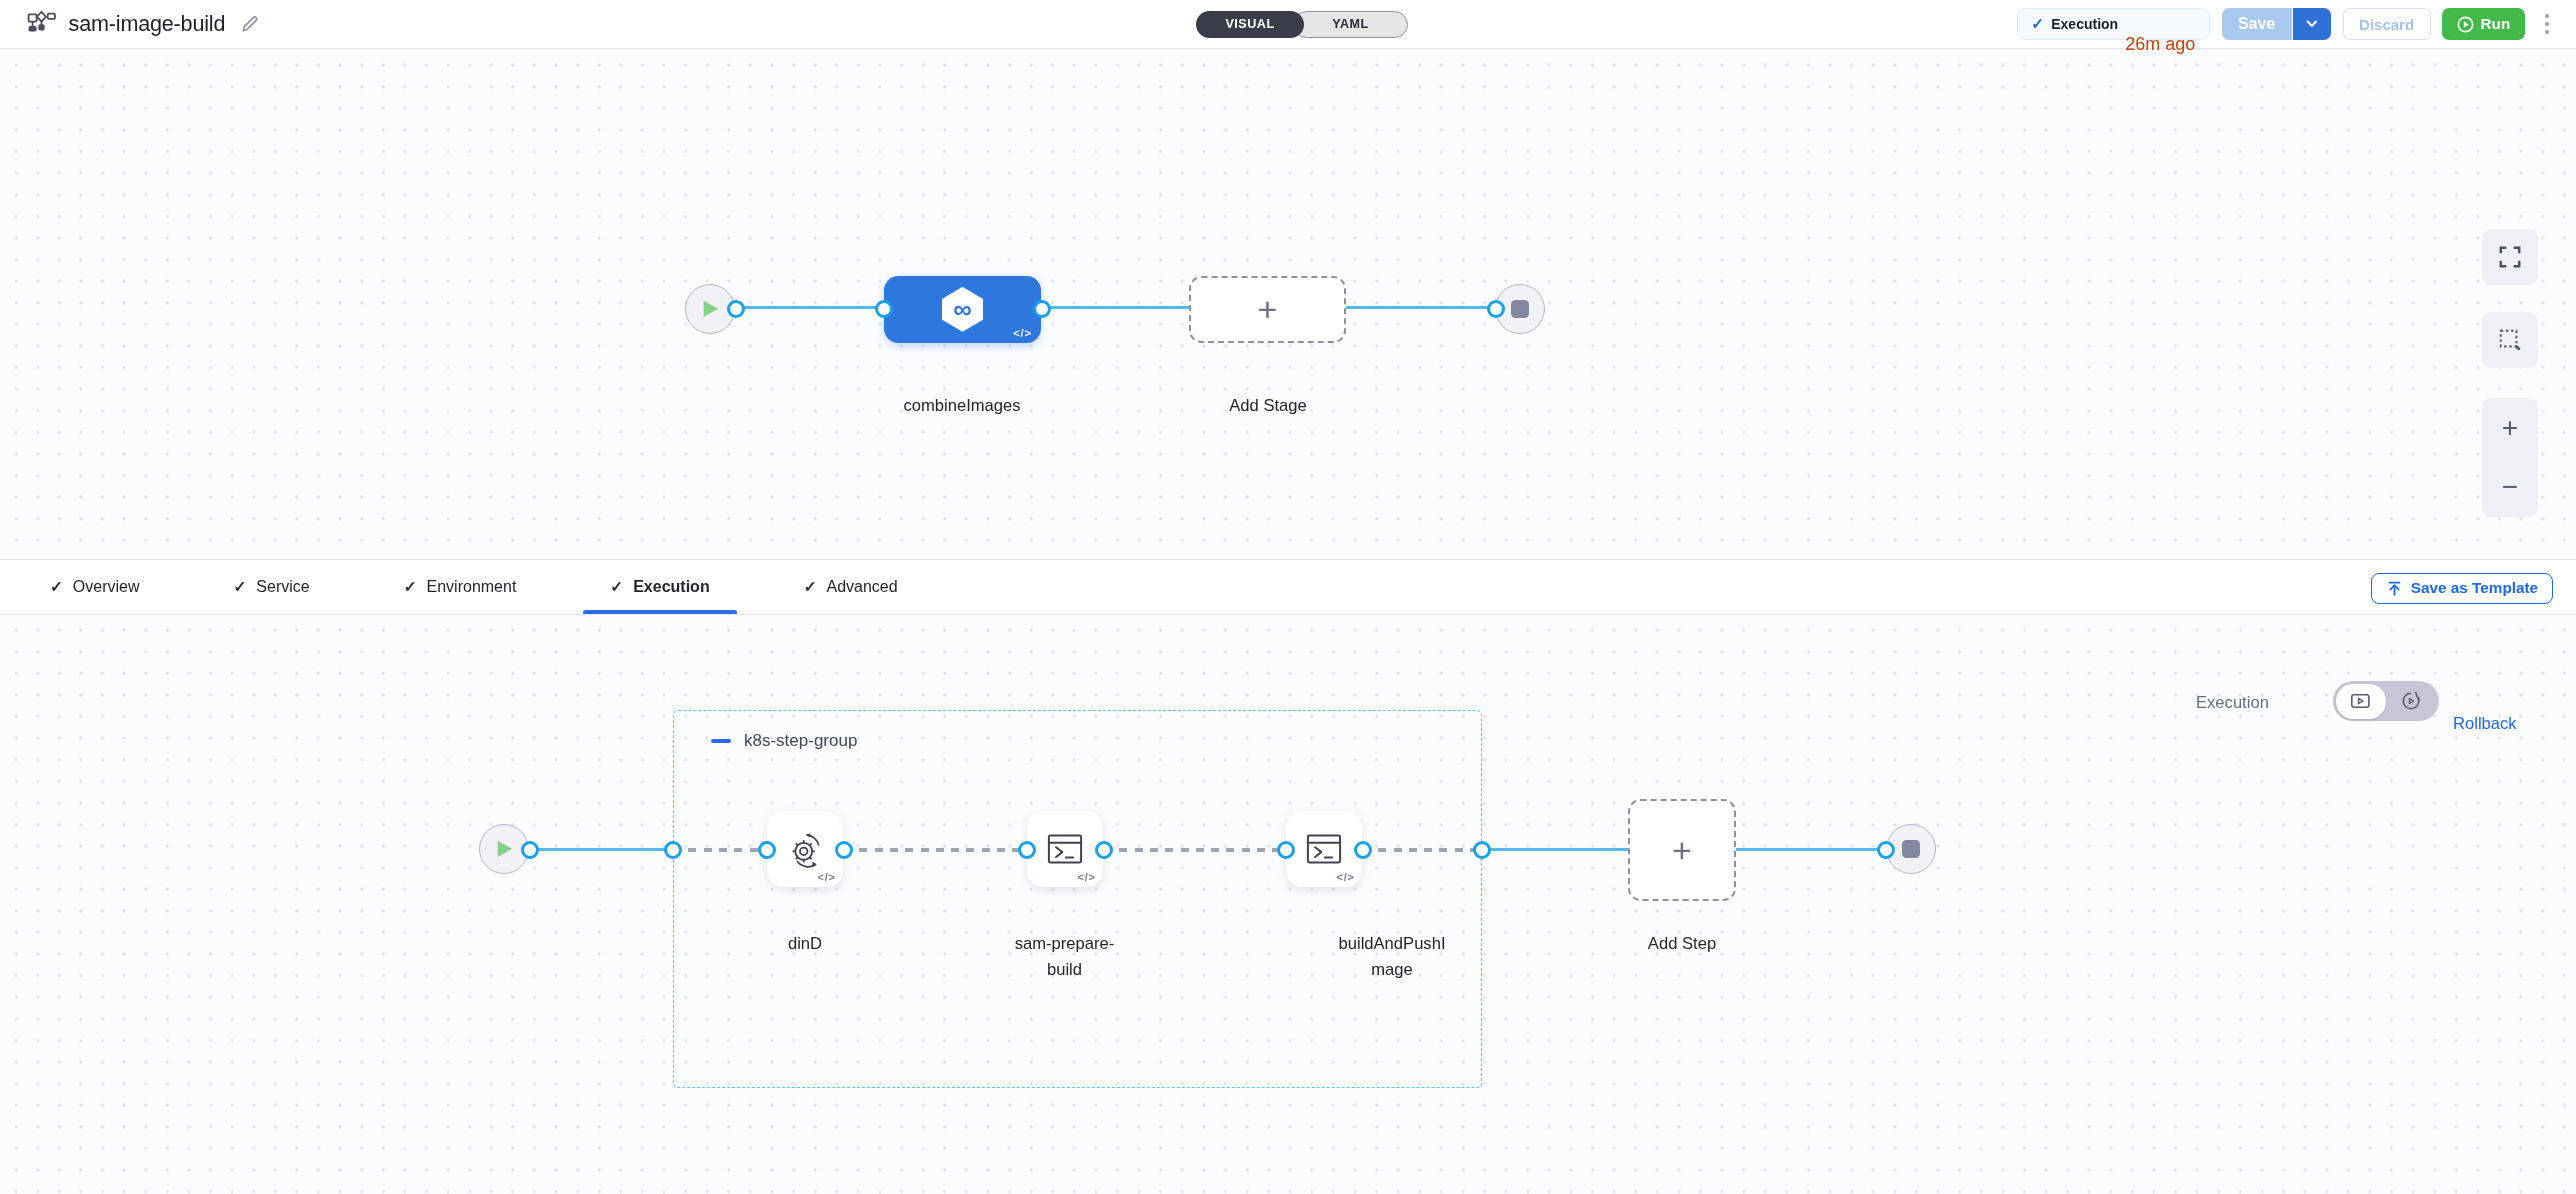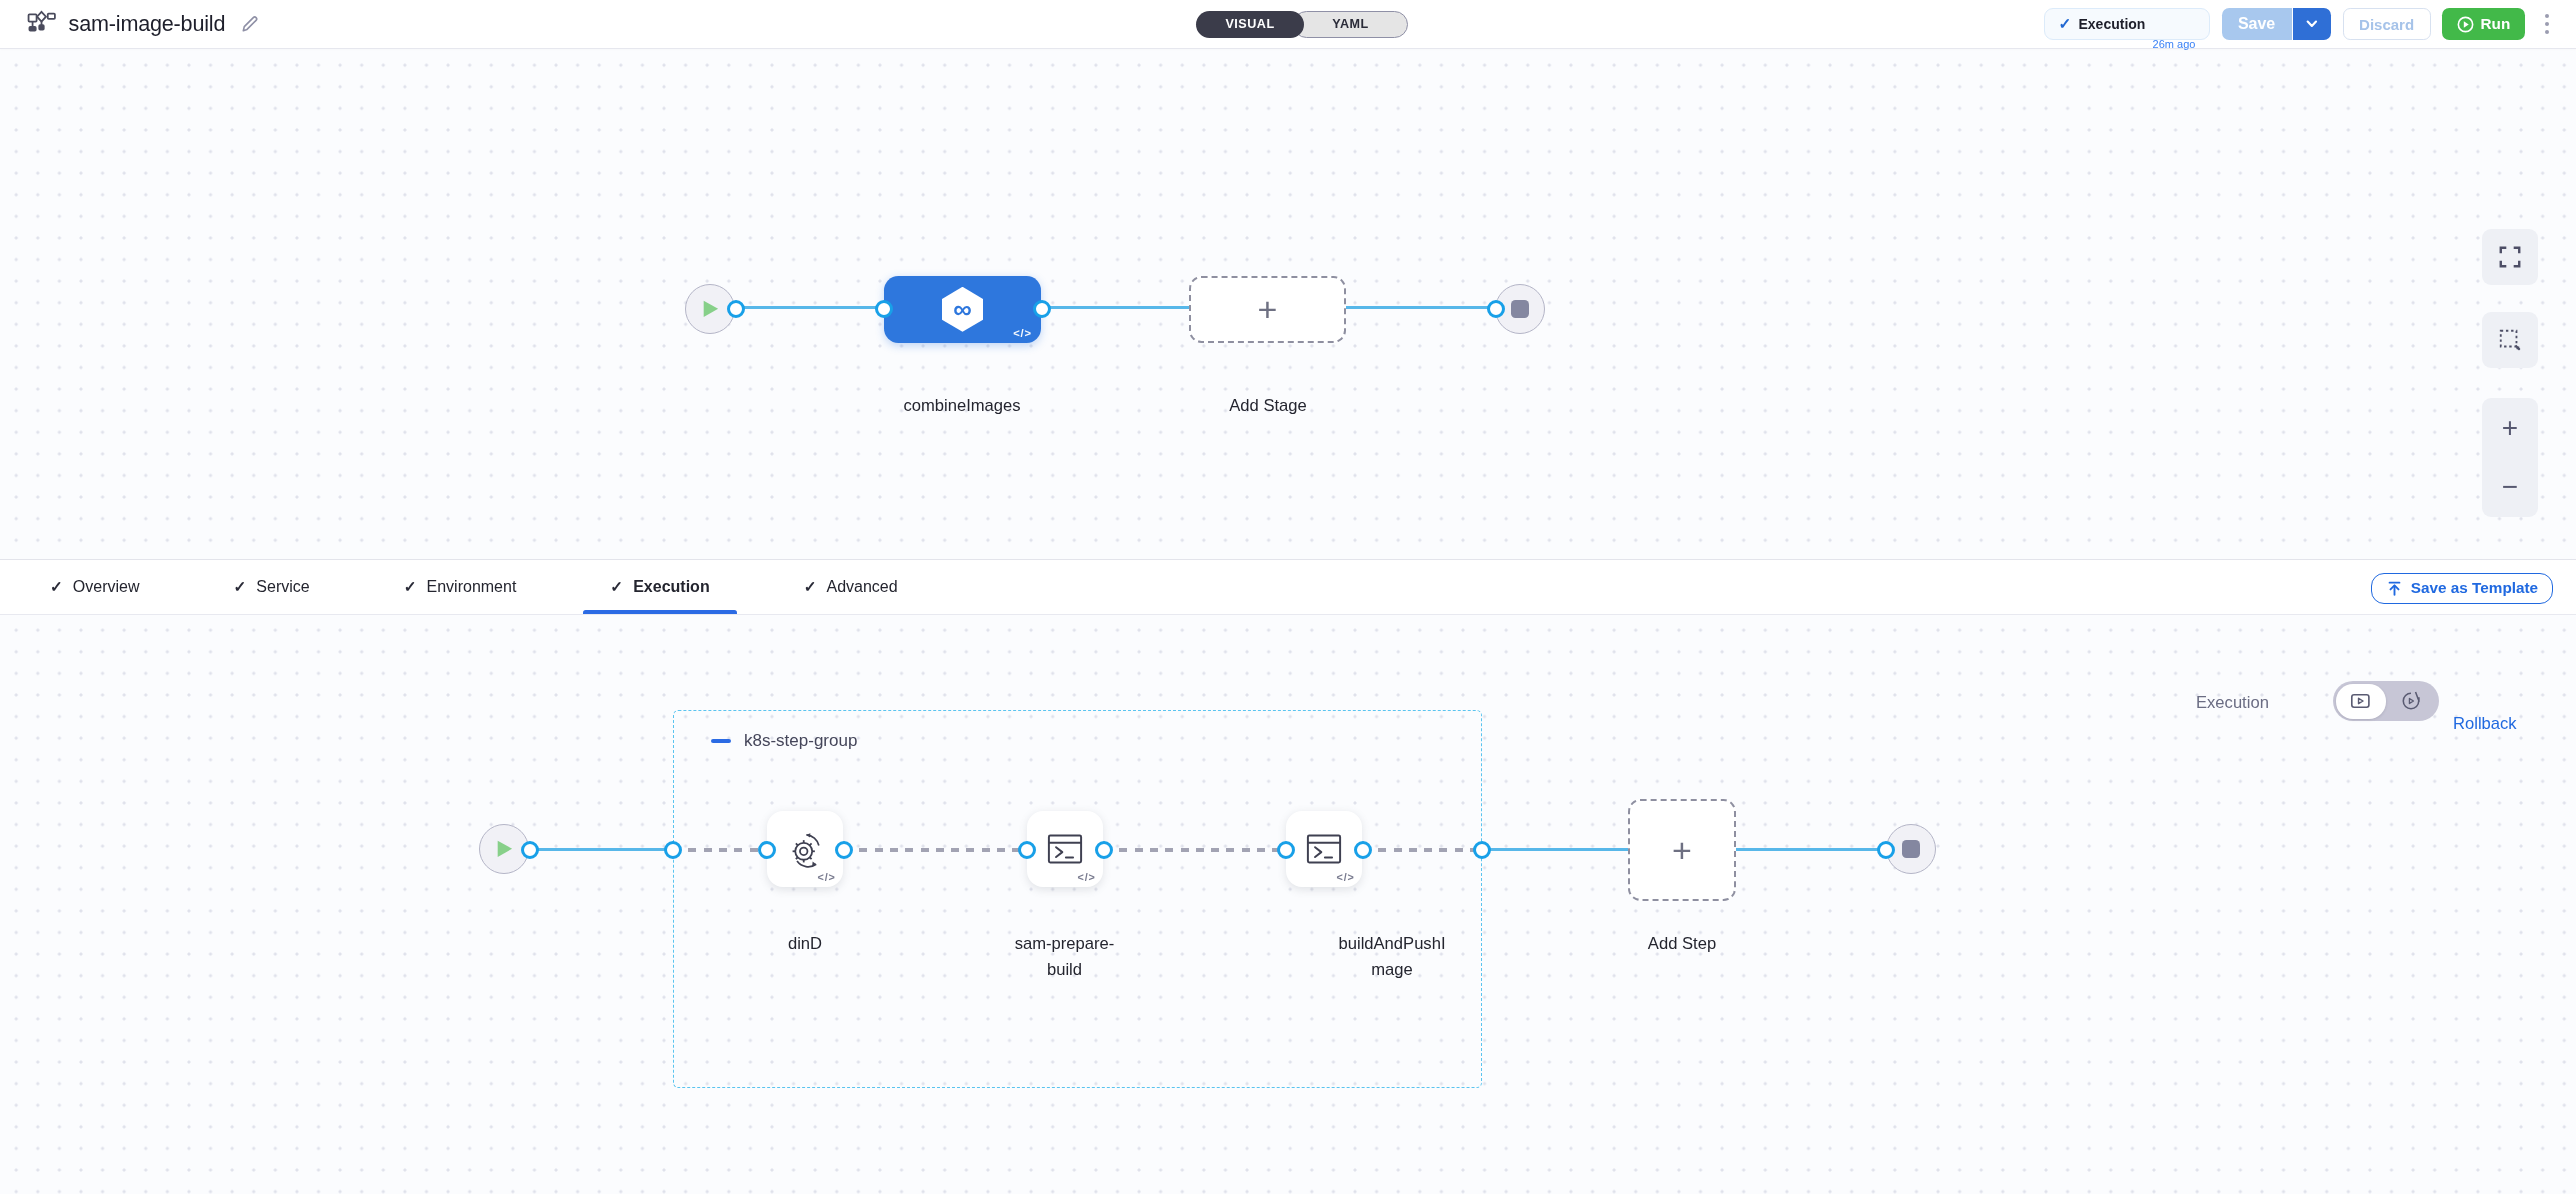--- a/index.html
+++ b/index.html
@@ -31,21 +31,21 @@
   .mode-pill { position:absolute; top:0; height:27px; border-radius:13.5px; display:flex; align-items:center; justify-content:center;
     font-size:12.6px; font-weight:bold; letter-spacing:0.5px; cursor:pointer; }
   .mode-visual { left:0; width:108px; background:#3b3c4a; color:#fff; z-index:2; }
   .mode-yaml  { right:0; width:115px; background:#e5e5e5; border:1.3px solid #8f90a6; color:#2a2b38; z-index:1; }
 
   .header-right { position:absolute; right:21.6px; top:8px; height:32px; display:flex; align-items:center; gap:11.7px; }
   .validated-badge { height:32px; display:flex; align-items:center; gap:7.2px; padding:0 13.5px;
     background:#f6fafe; border:0.9px solid #dcebfa; border-radius:9px; cursor:pointer; }
   .validated-check { color:#2268d1; font-size:15.3px; font-weight:bold; }
   .validated-label { font-size:14px; font-weight:bold; color:#1e1f2b; }
-  .validated-time  { font-size:11px; color:#3b82f6;margin-top:40px; }
+  .validated-time  { font-size:18px; color:#c2410c;margin-top:40px; }
   .save-split { display:flex; height:32px; }
   .save-main { width:70px; background:#a8c8ee; color:#fff; font-size:16px; font-weight:bold;
     border:none; border-radius:7.2px 0 0 7.2px; display:flex; align-items:center; justify-content:center; cursor:pointer; }
   .save-caret { width:38px; background:#2f6fd6; border:none; border-radius:0 7.2px 7.2px 0; margin-left:1.3px;
     display:flex; align-items:center; justify-content:center; cursor:pointer; }
   .discard-btn { height:32px; width:88px; background:#fff; border:0.9px solid #d7e1f0; border-radius:7.2px;
     color:#a6c3e9; font-size:15px; font-weight:bold; display:flex; align-items:center; justify-content:center; cursor:pointer; }
   .run-btn { height:32px; width:83px; background:#42b949; border:none; border-radius:7.2px; color:#fff;
     font-size:15.3px; font-weight:bold; display:flex; align-items:center; justify-content:center; gap:6.3px; cursor:pointer; }
   .kebab { margin-left:2.7px; display:flex; flex-direction:column; gap:3.6px; padding:3.6px 5.4px; cursor:pointer; }
@@ -86,21 +86,21 @@
   .tabbar { position:absolute; top:559px; left:0; right:0; height:56px; background:#fff;
     border-top:0.9px solid #e3e4eb; border-bottom:0.9px solid #e8e9f0; display:flex; align-items:stretch;
     padding-left:50px; z-index:4; }
   .tab { display:flex; align-items:center; gap:10px; margin-right:94px; position:relative;
     font-size:16px; color:#24252f; cursor:pointer; white-space:nowrap; }
   .tab-check { font-size:15.3px; font-weight:bold; color:#2a2b38; }
   .tab.active { font-weight:bold; }
   .tab.active::after { content:""; position:absolute; left:-27px; right:-27px; bottom:0; height:4.5px;
     background:#2b6be4; border-radius:2.7px 2.7px 0 0; }
   .save-template-btn { position:absolute; right:23.4px; top:12.6px; height:31px; padding:0 13.5px;
-    background:#fff; border:1.3px solid #2069e0; border-radius:13px; color:#2069e0;
+    background:#fff; border:1.3px solid #2069e0; border-radius:8px; color:#2069e0;
     font-size:15.3px; font-weight:bold; display:flex; align-items:center; gap:8px; cursor:pointer; }
 
   
   .exec-mode-label { position:absolute; left:2196px; top:79px; font-size:16.6px; color:#6a6c83; }
   .exec-toggle { position:absolute; left:2333px; top:67px; width:106px; height:40px; border-radius:20.7px; background:#c7c6d6; }
   .exec-toggle-seg { position:absolute; top:2.7px; width:50px; height:35px; border-radius:17px;
     display:flex; align-items:center; justify-content:center; cursor:pointer; }
   .seg-left { left:2.7px; background:#fff; box-shadow:0 0.9px 2.7px rgba(40,41,61,.15); }
   .seg-right { right:2.7px; }
   .rollback-link { position:absolute; left:2453px; top:78px; font-size:16.6px; color:#2069e0; cursor:pointer;margin-top:22px; }

